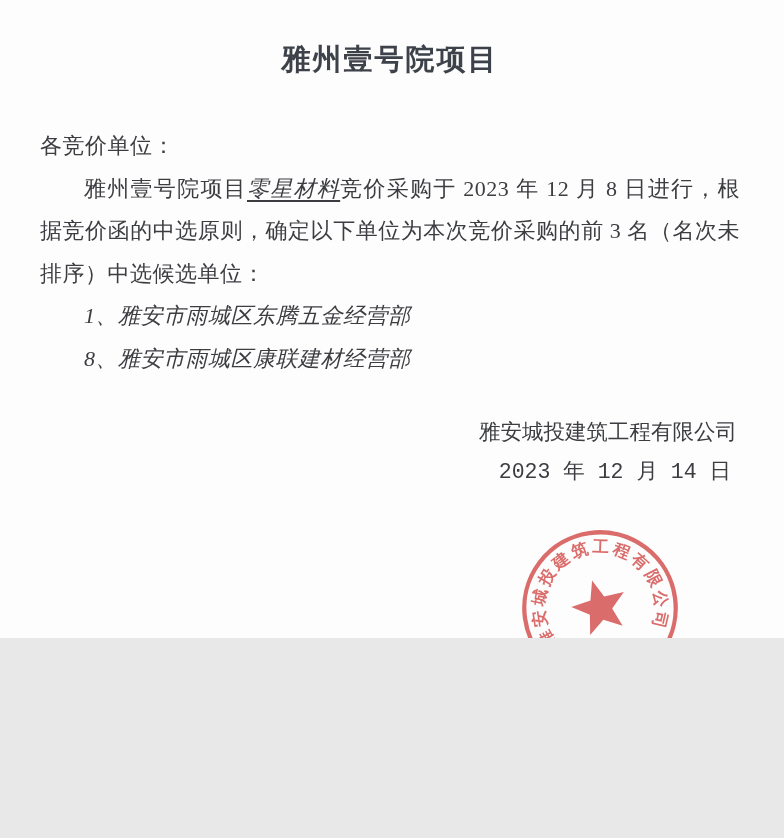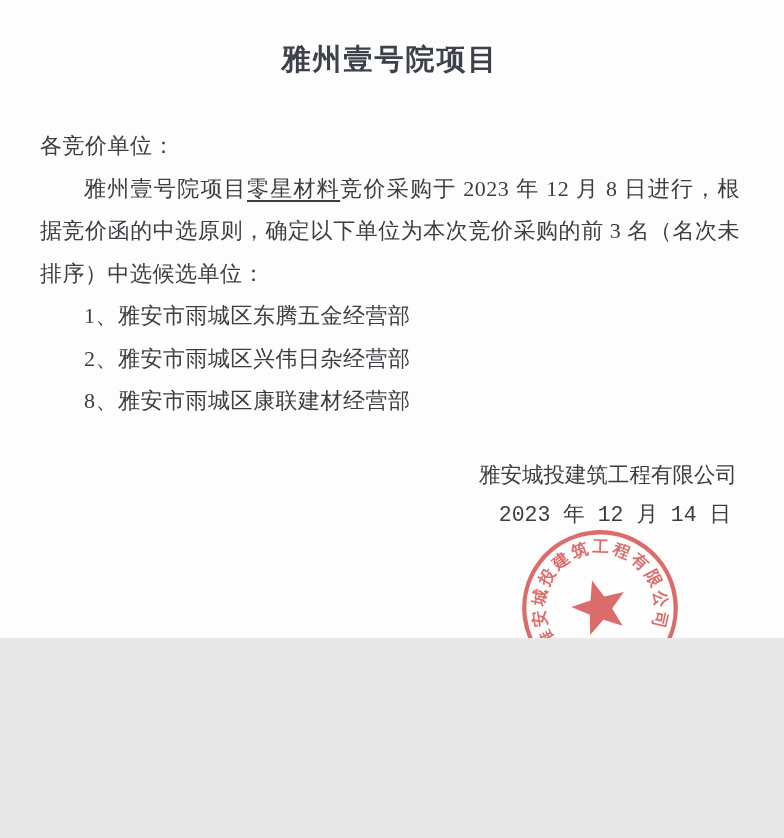--- a/index.html
+++ b/index.html
@@ -28,22 +28,22 @@
   }
   .body-text{
     margin-top:44px;
     font-size:22px;
     line-height:42.5px;
     text-align:justify;
     letter-spacing:0.5px;
   }
   .para{ text-indent:2em; }
   .salutation{ text-indent:0; }
-  .u{ text-decoration:underline; text-underline-offset:4px; }
-  .list-item{ padding-left:2em; }
+  .u{ text-decoration:underline; text-underline-offset:4px;font-style:italic; }
+  .list-item{ padding-left:2em;font-style:italic; }
   .closing{
     margin-top:32px;
     text-align:right;
     padding-right:3px;
     font-size:21.5px;
     line-height:40px;
   }
   .closing .date{ padding-right:6px;font-family:Liberation Mono, monospace; }
   .seal{
     position:absolute;
@@ -71,21 +71,20 @@
     <div class="doc-title">
       <div>雅州壹号院项目</div>
     </div>
 
     <div class="body-text">
       <div class="para salutation">各竞价单位：</div>
 
       <div class="para"><span>雅州壹号院项目</span><span class="u">零星材料</span><span>竞价采购于 2023 年 12 月 8 日进行，根据竞价函的中选原则，确定以下单位为本次竞价采购的前 3 名（名次未排序）中选候选单位：</span></div>
 
       <div class="list-item">1、雅安市雨城区东腾五金经营部</div>
-      <div class="list-item">2、雅安市雨城区兴伟日杂经营部</div>
       <div class="list-item">8、雅安市雨城区康联建材经营部</div>
 
     </div>
 
     <div class="closing">
       <div>雅安城投建筑工程有限公司</div>
       <div class="date">2023 年 12 月 14 日</div>
     </div>
 
   </div>

